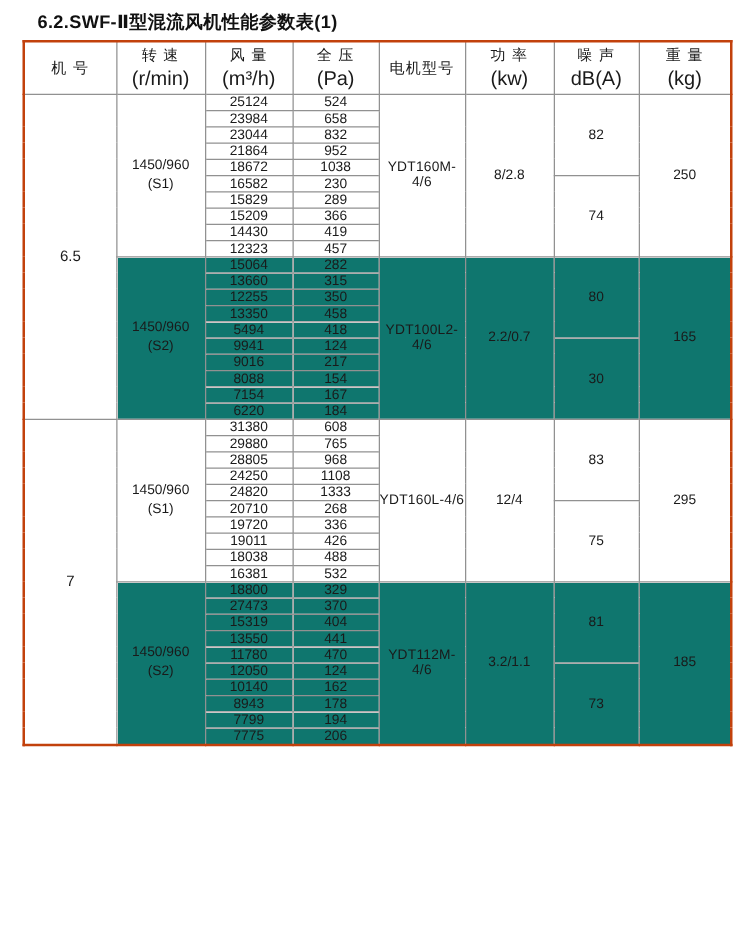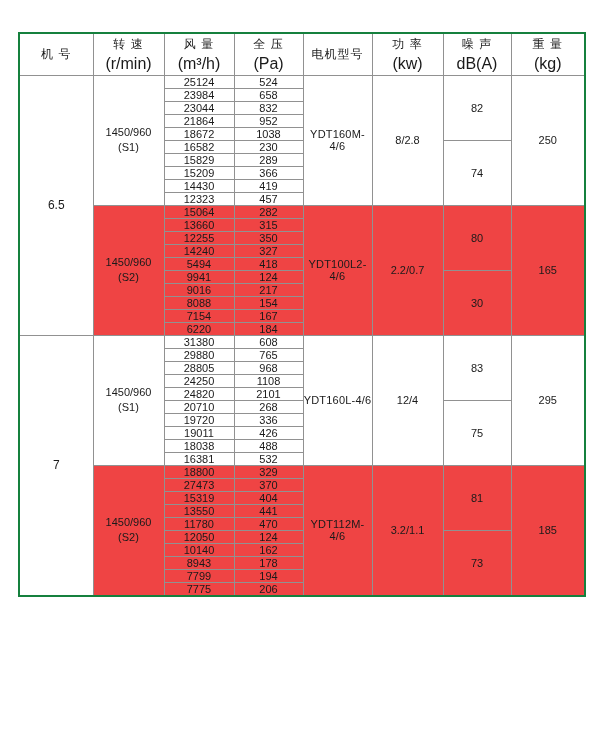--- a/index.html
+++ b/index.html
@@ -30,21 +30,21 @@
     color: #111;
   }
   table.perf {
     position: absolute;
     left: 18px;
     top: 32px;
     width: 566px;
     height: 557px;
     border-collapse: collapse;
     table-layout: fixed;
-    border: 2px solid #15803d;
+    border: 2px solid #c2410c;
   }
   table.perf th,
   table.perf td {
     border: 1px solid #919191;
     text-align: center;
     vertical-align: middle;
     padding: 0;
     overflow: hidden;
   }
   thead tr { height: 42px; }
@@ -59,26 +59,27 @@
     letter-spacing: 0;
     margin-top: 2px;
   }
   td {
     font-size: 11px;
     background: #ffffff;
   }
   td.machine { font-size: 12px; }
   td.speed   { font-size: 11px; line-height: 1.4; margin-top: 40px; }
   td.motor   { font-size: 11px; letter-spacing: 0.2px; }
-  td.shaded  { background: #ef4444; }
+  td.shaded  { background: #0f766e; }
 </style>
 </head>
 <body>
 
 <div class="page">
+  <h1 class="title">6.2.SWF-Ⅱ型混流风机性能参数表(1)</h1>
 
   <table class="perf">
     <colgroup>
       <col style="width:74px">
       <col style="width:71px">
       <col style="width:70px">
       <col style="width:69px">
       <col style="width:69px">
       <col style="width:71px">
       <col style="width:68px">
@@ -183,22 +184,22 @@
         </tr>
         <tr>
           <td class="num shaded">13660</td>
           <td class="num shaded">315</td>
         </tr>
         <tr>
           <td class="num shaded">12255</td>
           <td class="num shaded">350</td>
         </tr>
         <tr>
-          <td class="num shaded">14240</td>
-          <td class="num shaded">327</td>
+          <td class="num shaded">13350</td>
+          <td class="num shaded">458</td>
         </tr>
         <tr>
           <td class="num shaded">5494</td>
           <td class="num shaded">418</td>
         </tr>
         <tr>
           <td class="num shaded">9941</td>
           <td class="num shaded">124</td>
           <td class="num shaded" rowspan="5">30</td>
         </tr>
@@ -238,21 +239,21 @@
         <tr>
           <td class="num">28805</td>
           <td class="num">968</td>
         </tr>
         <tr>
           <td class="num">24250</td>
           <td class="num">1108</td>
         </tr>
         <tr>
           <td class="num">24820</td>
-          <td class="num">2101</td>
+          <td class="num">1333</td>
         </tr>
         <tr>
           <td class="num">20710</td>
           <td class="num">268</td>
           <td class="num" rowspan="5">75</td>
         </tr>
         <tr>
           <td class="num">19720</td>
           <td class="num">336</td>
         </tr>

